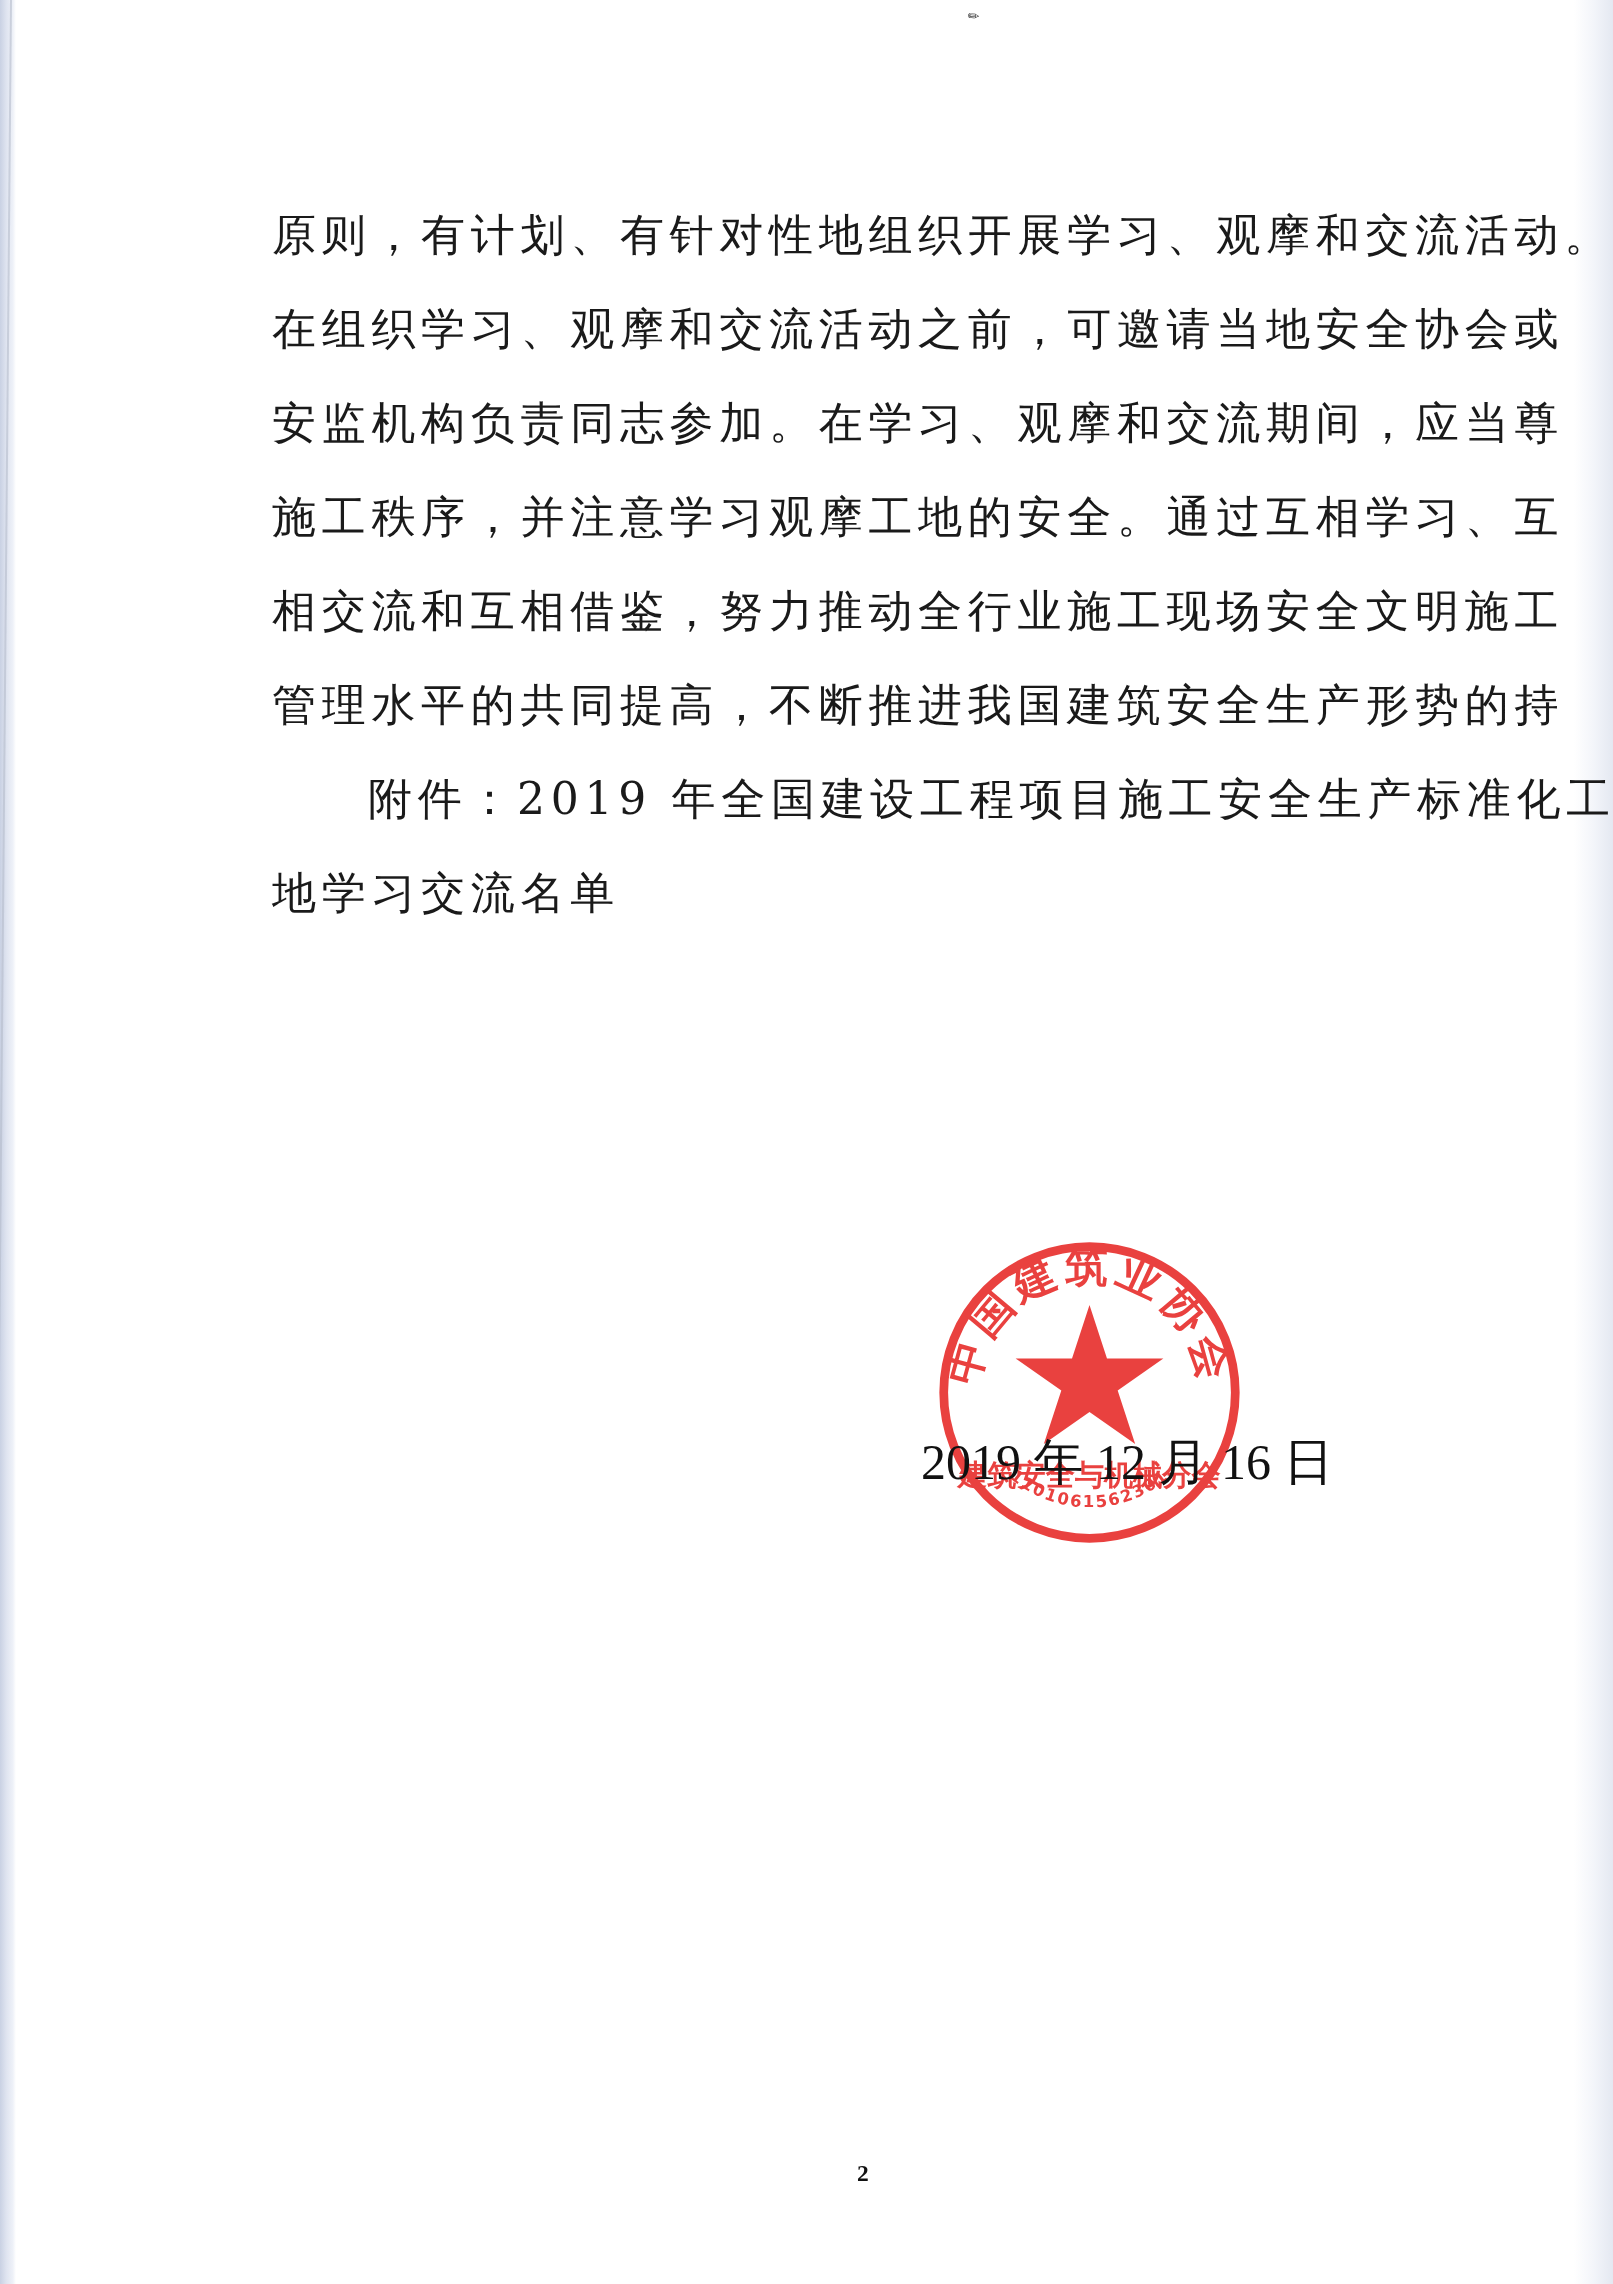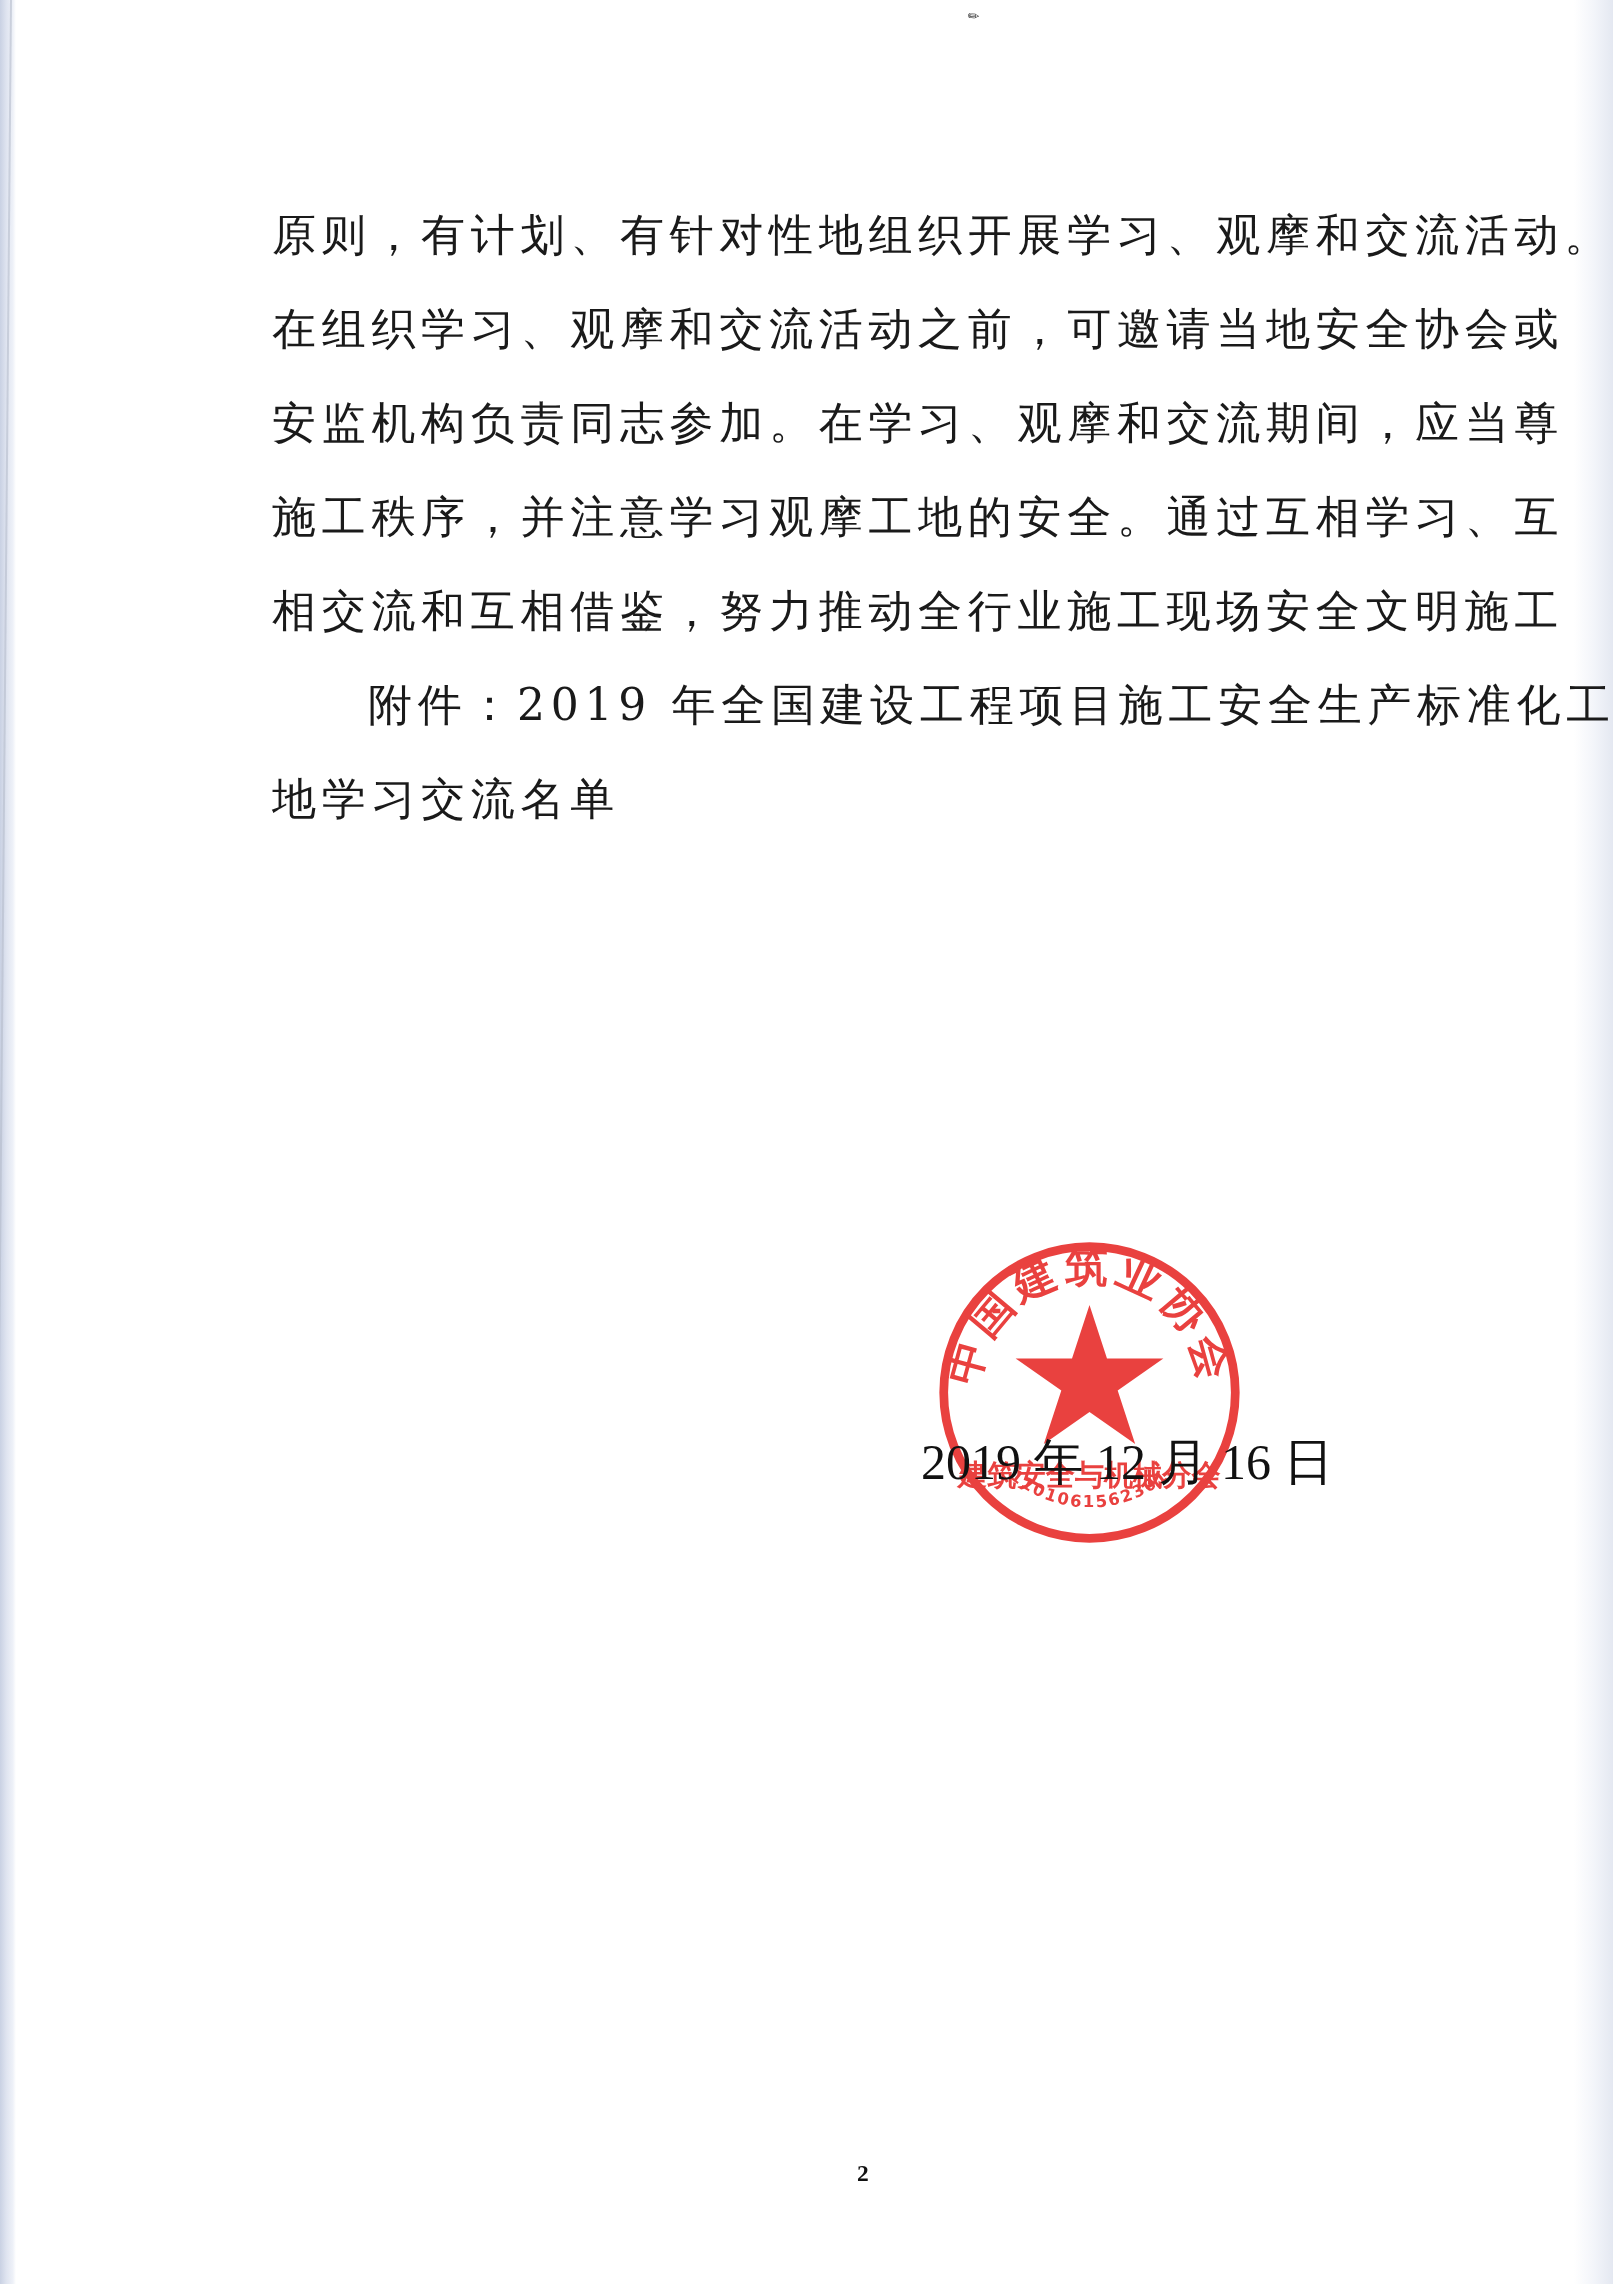--- a/index.html
+++ b/index.html
@@ -67,20 +67,21 @@
 <div class="scan-line-left"></div>
 <div class="scan-edge-right"></div>
 <div class="scan-mark">✎</div>
 
 <div class="body-text">
   <div class="line">原则，有计划、有针对性地组织开展学习、观摩和交流活动。</div>
   <div class="line">在组织学习、观摩和交流活动之前，可邀请当地安全协会或</div>
   <div class="line">安监机构负责同志参加。在学习、观摩和交流期间，应当尊</div>
   <div class="line">施工秩序，并注意学习观摩工地的安全。通过互相学习、互</div>
   <div class="line">相交流和互相借鉴，努力推动全行业施工现场安全文明施工</div>
+  <div class="line">管理水平的共同提高，不断推进我国建筑安全生产形势的持</div>
   <div class="line indent attachment">附件：2019 年全国建设工程项目施工安全生产标准化工</div>
   <div class="line">地学习交流名单</div>
 </div>
 
 <svg class="seal" viewBox="0 0 320 320" xmlns="http://www.w3.org/2000/svg">
   <defs>
     <path id="seal-top-arc" d="M 52,200 A 115,115 0 1,1 268,200"></path>
     <path id="seal-bottom-arc" d="M 70,240 A 125,125 0 0,0 250,240"></path>
   </defs>
   <circle cx="160" cy="160" r="150" fill="none" stroke="#e8312f" stroke-width="9"></circle>

